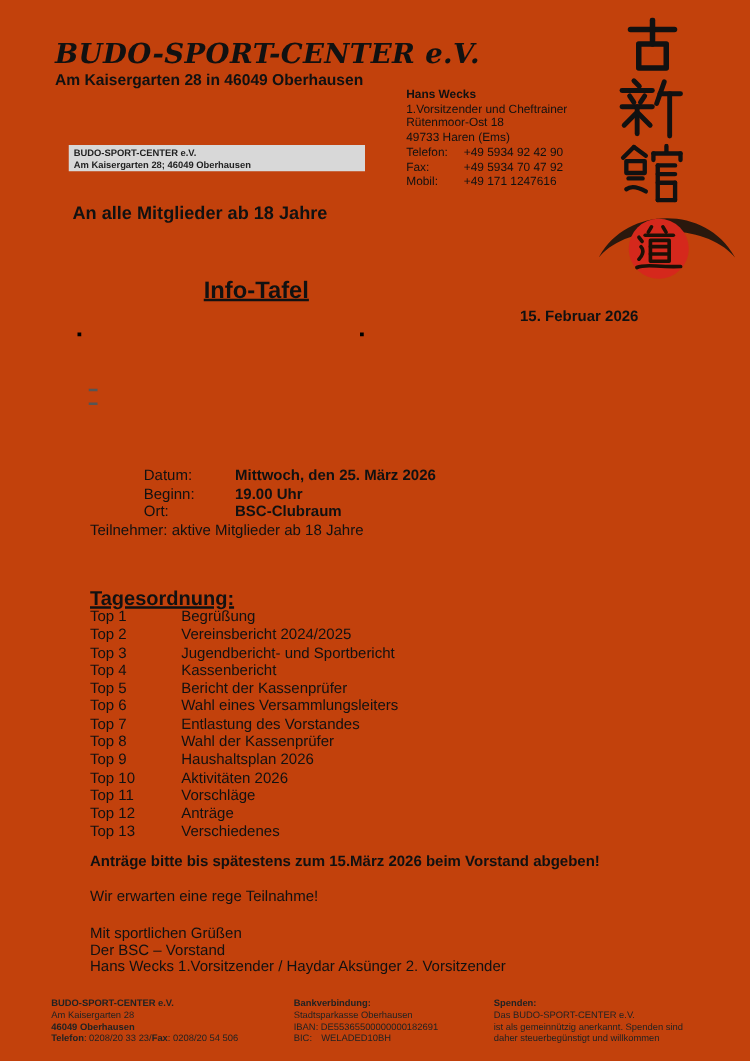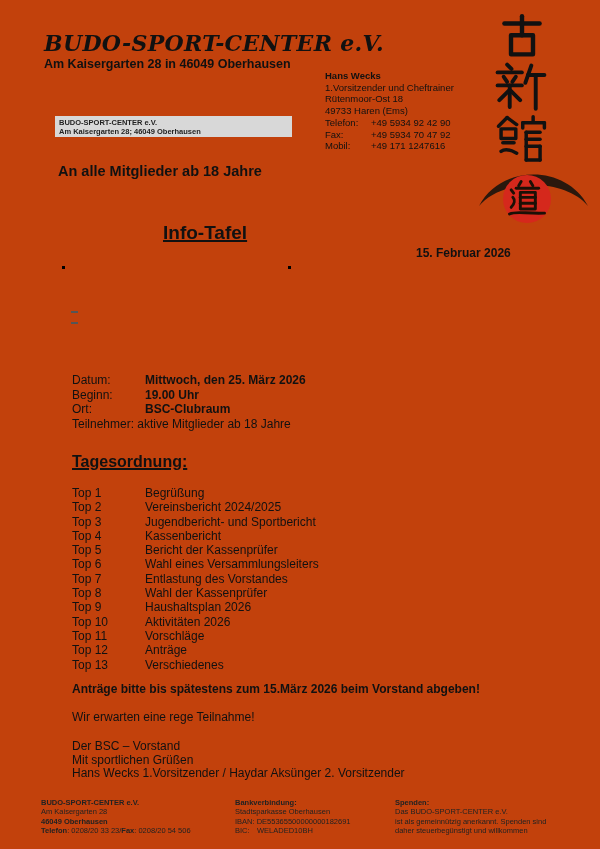--- a/index.html
+++ b/index.html
@@ -27,26 +27,26 @@
   .recipient { left:58px; top:163px; font-size:14.5px; font-weight:bold; white-space:nowrap; }
   .info-tafel { left:163px; top:222px; font-size:19px; font-weight:bold; text-decoration:underline; text-decoration-thickness:2px; white-space:nowrap; }
   .doc-date { left:416px; top:246px; font-size:12px; font-weight:bold; white-space:nowrap; }
 
   .stray-dot { width:3px; height:3px; background:#000; }
   .stray-dash { width:7px; height:2px; background:#555; }
 
   .meeting-title { left:72px; top:326px; font-size:19px; font-weight:bold; text-decoration:underline; text-decoration-thickness:2.5px; white-space:nowrap; }
 
   .details { left:72px; top:373px; font-size:12px; }
-  .details .row { height:14.7px; white-space:nowrap; }
+  .details .row { height:14.7px; white-space:nowrap;margin-left:43px; }
   .details .lbl { display:inline-block; width:73px; }
 
   .participants { left:72px; top:417px; font-size:12px; white-space:nowrap; }
 
-  .agenda-heading { left:72px; top:453px; font-size:16px; font-weight:bold; text-decoration:underline; text-decoration-thickness:2px; white-space:nowrap; }
+  .agenda-heading { left:72px; top:471px; font-size:16px; font-weight:bold; text-decoration:underline; text-decoration-thickness:2px; white-space:nowrap; }
   .agenda { left:72px; top:486px; font-size:12px; }
   .agenda .row { height:14.3px; white-space:nowrap; }
   .agenda .num { display:inline-block; width:73px; }
 
   .notice { left:72px; top:682px; font-size:12px; font-weight:bold; white-space:nowrap; }
   .attendance { left:72px; top:710px; font-size:12px; white-space:nowrap; }
   .closing { left:72px; top:740px; font-size:12px; line-height:13.5px; white-space:nowrap; }
 
   
   .footer-col { top:798px; font-size:7.5px; line-height:9.3px; white-space:nowrap; color:#222; }
@@ -181,22 +181,22 @@
     <div class="row"><span class="num">Top 9</span><span>Haushaltsplan 2026</span></div>
     <div class="row"><span class="num">Top 10</span><span>Aktivitäten 2026</span></div>
     <div class="row"><span class="num">Top 11</span><span>Vorschläge</span></div>
     <div class="row"><span class="num">Top 12</span><span>Anträge</span></div>
     <div class="row"><span class="num">Top 13</span><span>Verschiedenes</span></div>
   </div>
 
   <div class="abs notice">Anträge bitte bis spätestens zum 15.März 2026 beim Vorstand abgeben!</div>
   <div class="abs attendance">Wir erwarten eine rege Teilnahme!</div>
   <div class="abs closing">
+    <div>Mit sportlichen Grüßen</div>
     <div>Der BSC – Vorstand</div>
-    <div>Mit sportlichen Grüßen</div>
     <div>Hans Wecks 1.Vorsitzender / Haydar Aksünger 2. Vorsitzender</div>
   </div>
 
   <div class="abs footer-col footer-org">
     <div class="bold">BUDO-SPORT-CENTER e.V.</div>
     <div>Am Kaisergarten 28</div>
     <div class="bold">46049 Oberhausen</div>
     <div>
       <span class="bold">Telefon</span><span>: 0208/20 33 23/</span><span class="bold">Fax</span><span>: 0208/20 54 506</span>
     </div>

